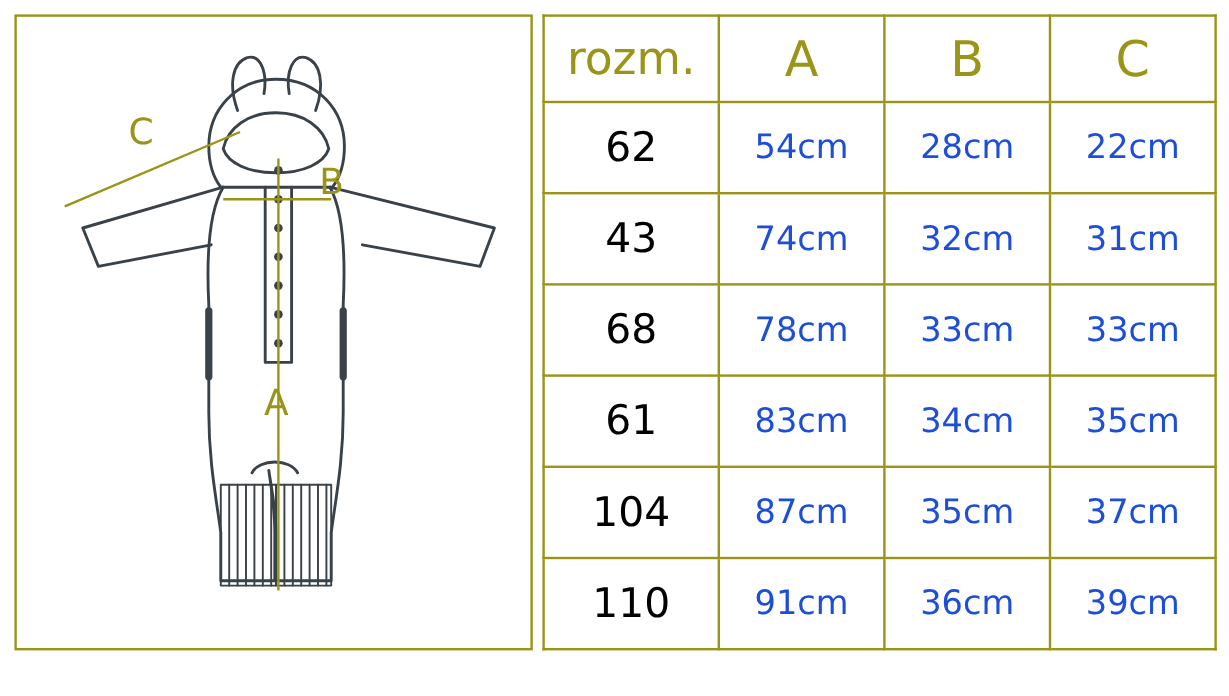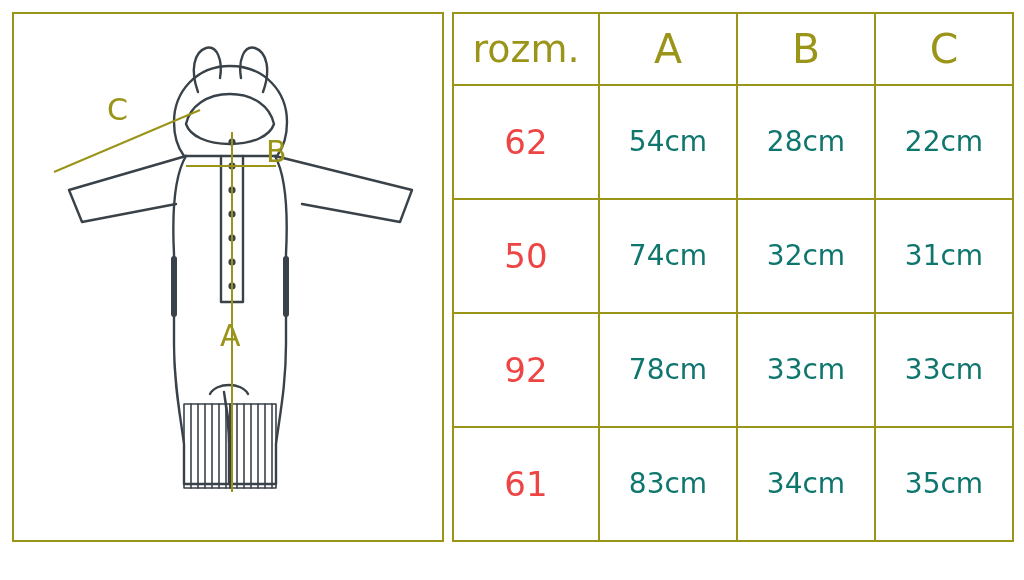--- a/index.html
+++ b/index.html
@@ -65,27 +65,27 @@
     font-weight: 400;
     font-size: 41px;
     line-height: 1;
     letter-spacing: 0px;
   }
   .hdr-cell.hdr-rozm {
     font-size: 38px;
   }
   .size-cell {
     height: 45px;
-    color: #ef4444;
+    color: #000000;
     font-size: 34px;
     line-height: 1;
   }
   .meas-cell {
     height: 45px;
-    color: #0f766e;
+    color: #1d4ed8;
     font-size: 28px;
     line-height: 1;
   }
 </style>
 </head>
 <body>
 
 <div id="root">
 
   <div id="illustration-panel">
@@ -176,33 +176,45 @@
       </tr>
     </thead>
     <tbody>
       <tr>
         <td class="size-cell">62</td>
         <td class="meas-cell">54cm</td>
         <td class="meas-cell">28cm</td>
         <td class="meas-cell">22cm</td>
       </tr>
       <tr>
-        <td class="size-cell">50</td>
+        <td class="size-cell">43</td>
         <td class="meas-cell">74cm</td>
         <td class="meas-cell">32cm</td>
         <td class="meas-cell">31cm</td>
       </tr>
       <tr>
-        <td class="size-cell">92</td>
+        <td class="size-cell">68</td>
         <td class="meas-cell">78cm</td>
         <td class="meas-cell">33cm</td>
         <td class="meas-cell">33cm</td>
       </tr>
       <tr>
         <td class="size-cell">61</td>
         <td class="meas-cell">83cm</td>
         <td class="meas-cell">34cm</td>
         <td class="meas-cell">35cm</td>
       </tr>
+      <tr>
+        <td class="size-cell">104</td>
+        <td class="meas-cell">87cm</td>
+        <td class="meas-cell">35cm</td>
+        <td class="meas-cell">37cm</td>
+      </tr>
+      <tr>
+        <td class="size-cell">110</td>
+        <td class="meas-cell">91cm</td>
+        <td class="meas-cell">36cm</td>
+        <td class="meas-cell">39cm</td>
+      </tr>
     </tbody>
   </table>
 
 </div>
 
 </body></html>

